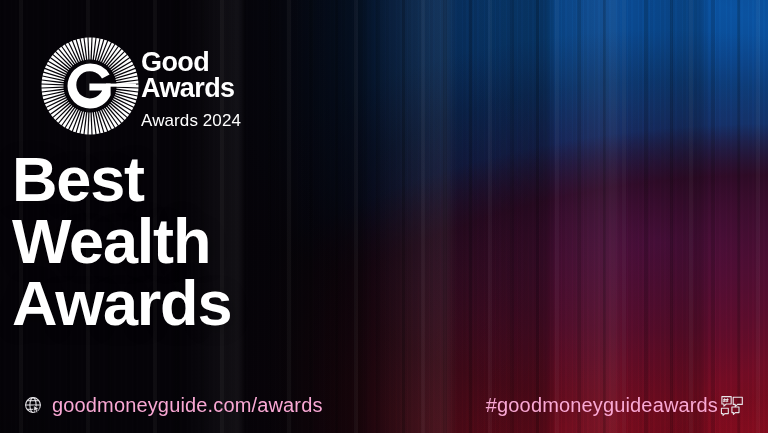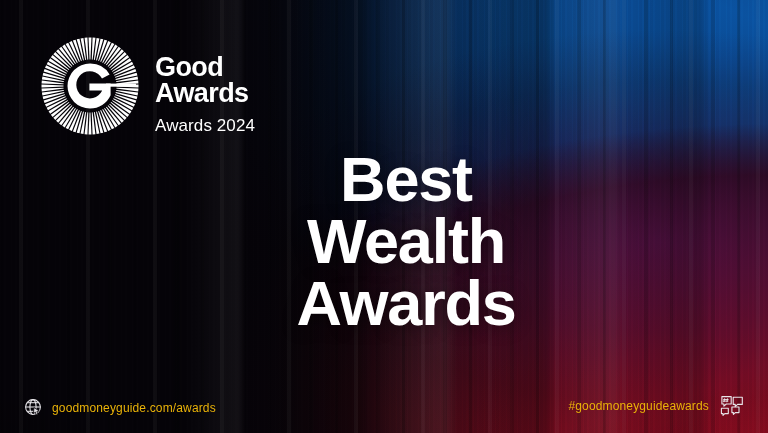--- a/index.html
+++ b/index.html
@@ -68,42 +68,42 @@
         rgba(255,255,255,.05) 80%,rgba(0,0,0,0) 81%,
         rgba(0,0,0,.20) 91%,rgba(0,0,0,0) 92.5%);
   }
   #vignette{
     background:radial-gradient(130% 110% at 50% 45%,
       rgba(0,0,0,0) 52%, rgba(0,0,0,.34) 82%, rgba(0,0,0,.62) 100%);
   }
 
   
   #logo-lockup{position:absolute;left:40px;top:36px;display:flex;
-               align-items:flex-end;gap:15px;}
+               align-items:center;gap:1px;}
   #logo-mark{width:100px;height:100px;flex:0 0 100px;position:relative;}
   #logo-mark svg{display:block;width:100px;height:100px;}
   #logo-text{padding-top:7px;}
   .logo-word{color:#fff;font-weight:bold;font-size:27px;line-height:26px;
              letter-spacing:-.6px;white-space:nowrap;}
   #logo-awards{color:#fff;font-size:17px;line-height:20px;margin-top:10px;
                letter-spacing:.1px;white-space:nowrap;}
 
   
-  #award-title{position:absolute;left:0;right:0;top:148px;text-align:center;
-               padding-left:12px;margin-left:32px;}
+  #award-title{position:absolute;left:0;right:0;top:148px;text-align:left;
+               padding-left:12px;}
   .title-line{color:#fff;font-weight:bold;font-size:63px;line-height:62px;
               letter-spacing:-1.2px;
               text-shadow:0 2px 18px rgba(0,0,0,.42);}
 
   
   #footer-left{position:absolute;left:24px;bottom:16px;display:flex;
                align-items:center;gap:9px;}
   #footer-right{position:absolute;right:24px;bottom:16px;display:flex;
-                align-items:center;gap:11px;}
-  .footer-text{color:#eab308;font-size:12px;letter-spacing:.15px;
+                align-items:center;gap:2px;}
+  .footer-text{color:#f9a8d4;font-size:20px;letter-spacing:.15px;
                white-space:nowrap;}
   .footer-icon{display:block;}
 </style>
 </head>
 <body>
 
 <div id="card">
 
   <div class="bg-layer" id="bg-blue"></div>
   <div class="bg-layer" id="bg-red"></div>

